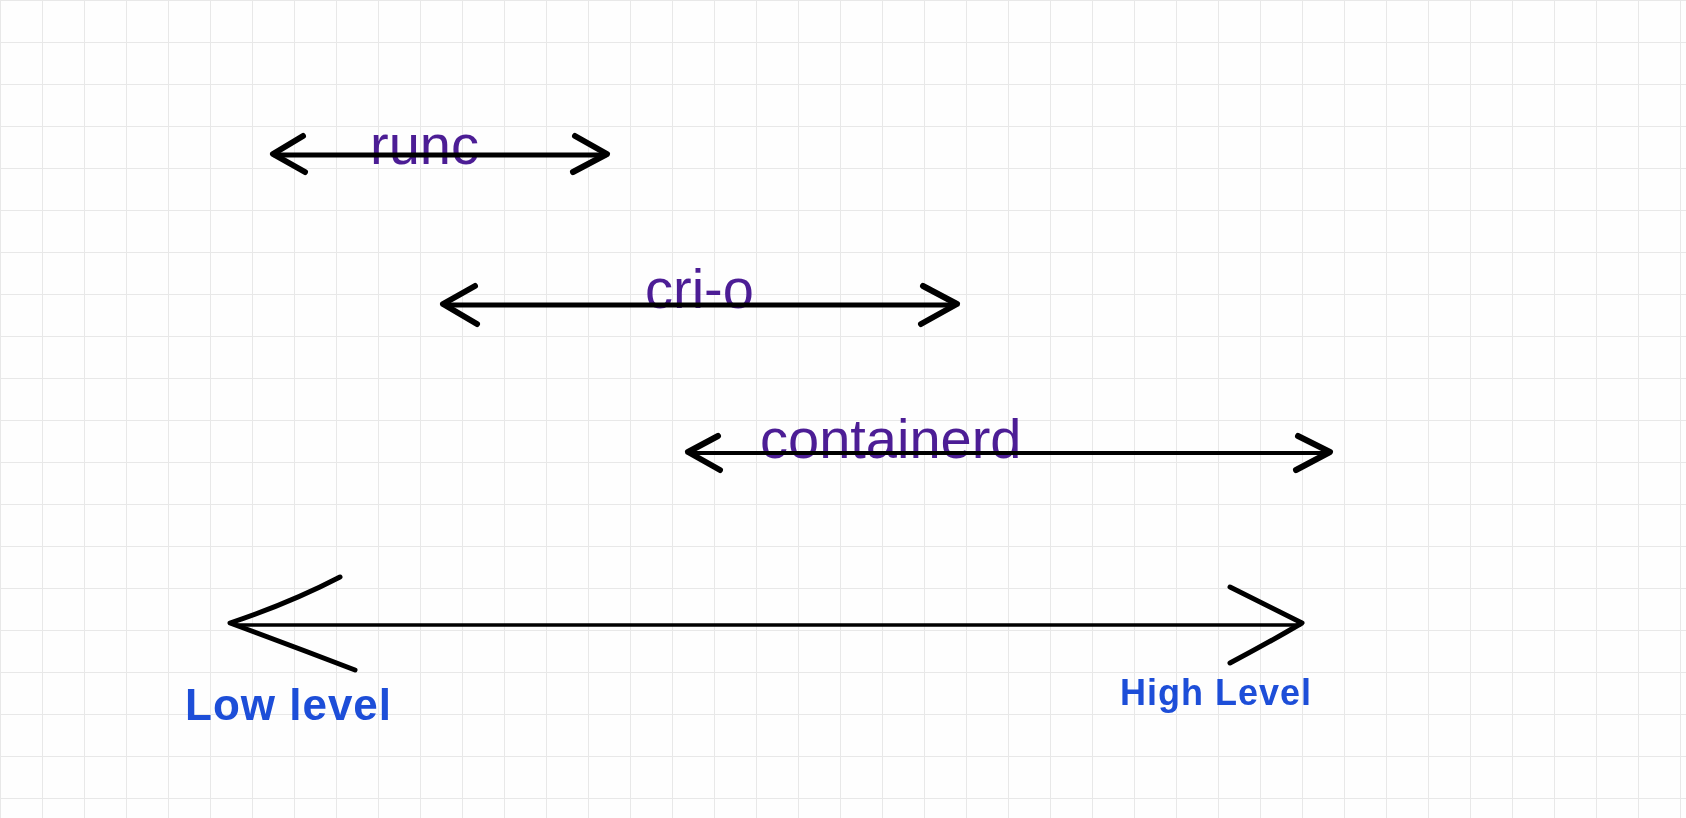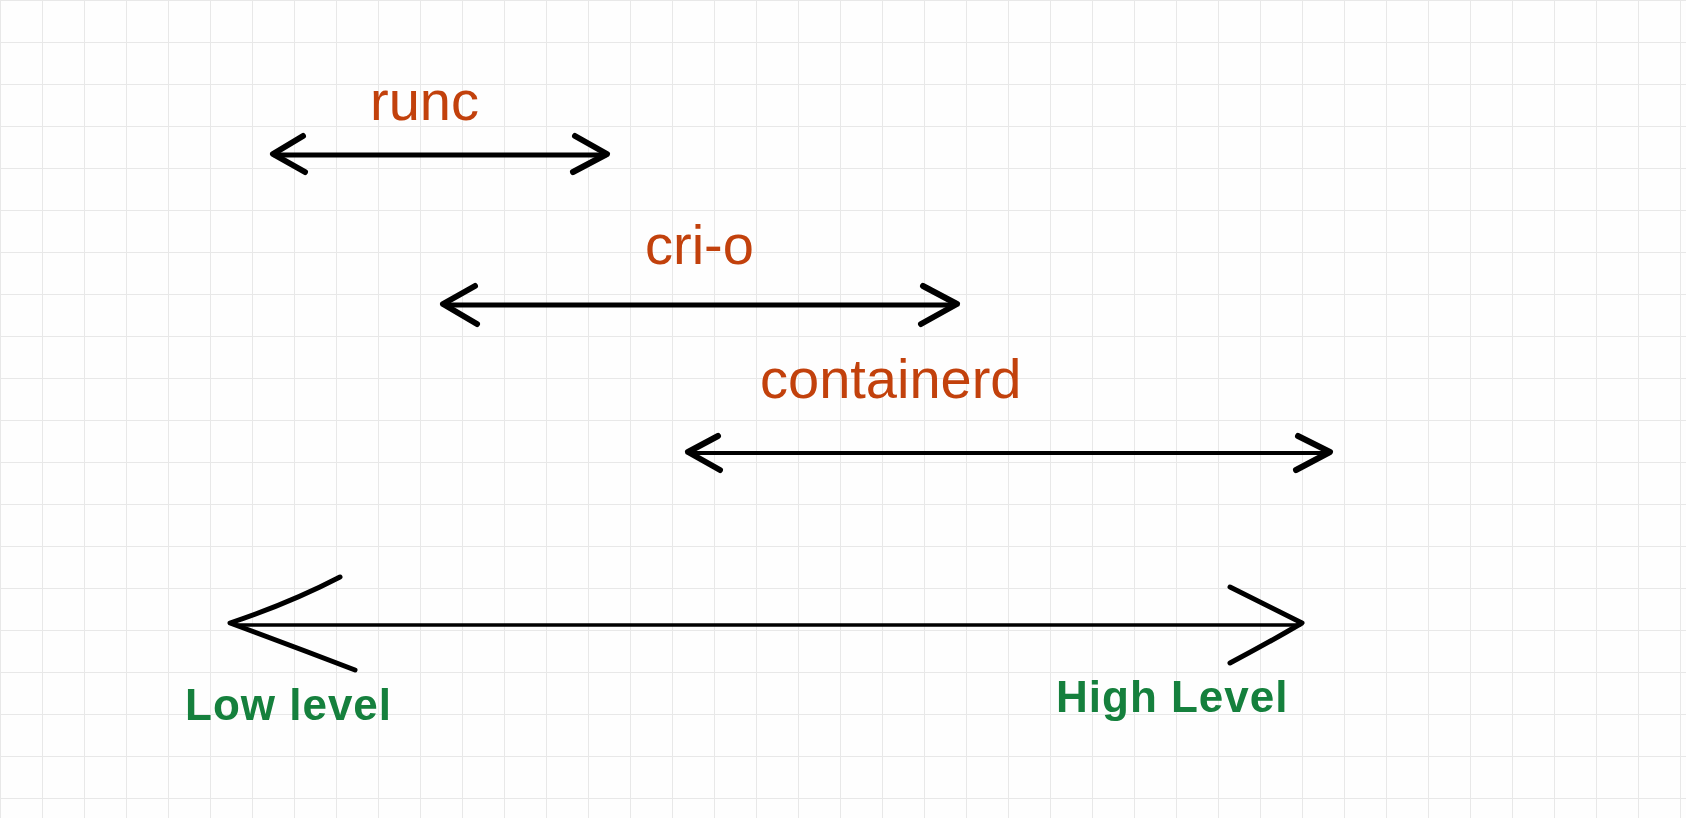--- a/index.html
+++ b/index.html
@@ -17,29 +17,30 @@
         linear-gradient(90deg, #e8e8e8 1px, transparent 1px);
       background-size: 42px 42px;
       position: relative;
       font-family: 'Segoe UI', Tahoma, Geneva, Verdana, sans-serif;
       overflow: hidden;
     }
     
     .item-label {
       position: absolute;
       font-size: 56px;
-      color: #c2410c;
+      color: #4c1d95;
       font-weight: 400;
+      margin-top: 44px;
     }
     
     .axis-label {
       position: absolute;
       font-family: 'Comic Sans MS', cursive, sans-serif;
       font-size: 44px;
-      color: #15803d;
+      color: #1d4ed8;
       font-weight: bold;
       letter-spacing: 1px;
     }
     
     .arrow-container {
       position: absolute;
     }
     
     svg {
       overflow: visible;
@@ -48,23 +49,23 @@
     .arrow-line {
       stroke: #000;
       fill: none;
       stroke-linecap: round;
       stroke-linejoin: round;
     }
 
     
     #label-runc { left: 370px; top: 68px; }
     #label-crio { left: 645px; top: 212px; }
-    #label-containerd { left: 760px; top: 346px; }
+    #label-containerd { left: 760px; top: 362px; }
     #label-low { left: 185px; top: 680px; }
-    #label-high { left: 1056px; top: 672px; font-size: 44px; text-align: center; }
+    #label-high { left: 1120px; top: 672px; font-size: 36px; text-align: center; }
   </style>
 </head>
 <body>
 
 <div id="label-runc" class="item-label">runc</div>
 <div class="arrow-container" style="left: 265px; top: 140px;">
   <svg width="350" height="40">
     <path class="arrow-line" stroke-width="5" d="M 10 15 L 340 15"></path>
     <path class="arrow-line" stroke-width="6" d="M 38 -4 L 8 14 L 40 32"></path>
     <path class="arrow-line" stroke-width="6" d="M 310 -4 L 342 14 L 308 32"></path>

